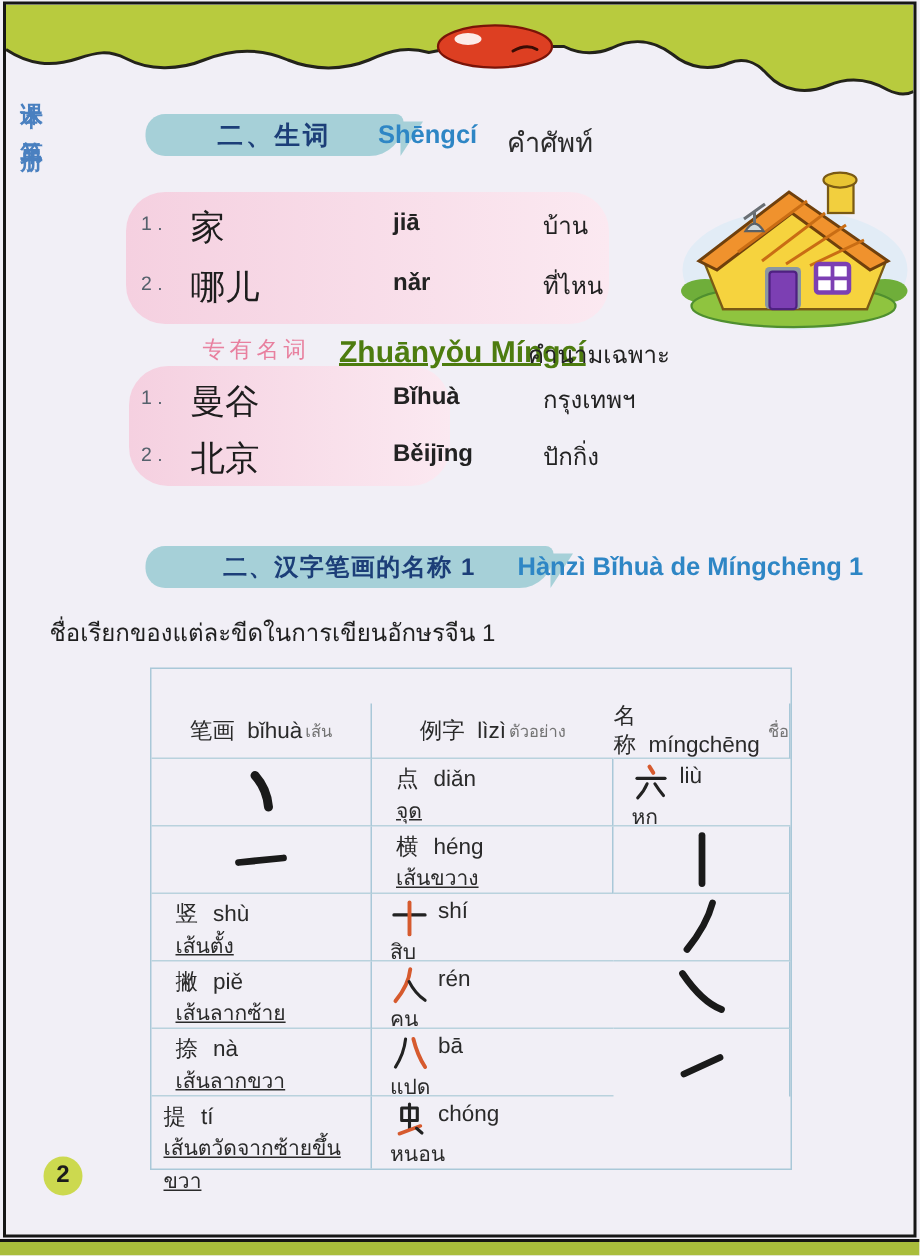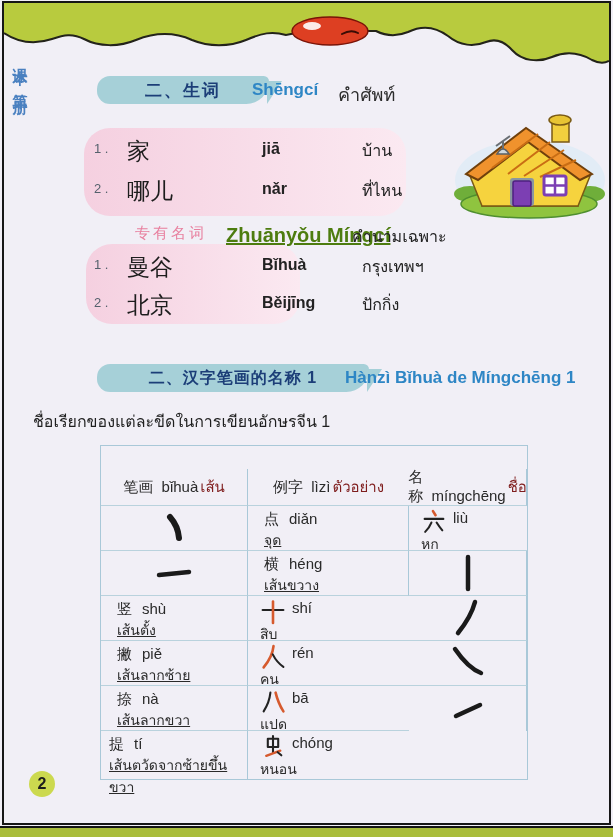--- a/index.html
+++ b/index.html
@@ -46,21 +46,21 @@
   #subtitle-th{left:33px;top:396px;font-size:16px;color:#1f1f1f;z-index:3;margin-top:13px;}
 
   
   #stroke-table{left:100px;top:445px;display:grid;grid-template-columns:147px 161px 118px;
     grid-template-rows:60px 45px 45px 45px 45px 45px 48px;border:1px solid #a9c8d8;background:transparent;z-index:3;}
   .cell{border-right:1px solid #a9c8d8;border-bottom:1px solid #b9d2dd;position:relative;}
   .cell.last-col{border-right:none;}
   .cell.last-row{border-bottom:none;}
   .hcell{display:flex;flex-direction:row;align-items:center;justify-content:center;gap:2px;margin-top:23px;}
   .hzh{font-size:15px;color:#2a2a2a;}
-  .hth{font-size:15px;color:#7f1d1d;}
+  .hth{font-size:11px;color:#737373;}
   .stroke-cell{display:flex;align-items:center;justify-content:center;}
   .name-cell{padding:4px 4px 0 16px;}
   .name-line{font-size:15px;color:#2a2a2a;}
   .name-line .nzh{margin-right:10px;}
   .name-th{font-size:14px;color:#2a2a2a;margin-top:0px;text-decoration:underline;}
   .ex-cell{padding:3px 2px 0 12px;}
   .ex-top{display:flex;align-items:flex-start;gap:6px;}
   .ex-py{font-size:15px;color:#2a2a2a;}
   .ex-th{font-size:14px;color:#2a2a2a;margin-top:-2px;}
 

